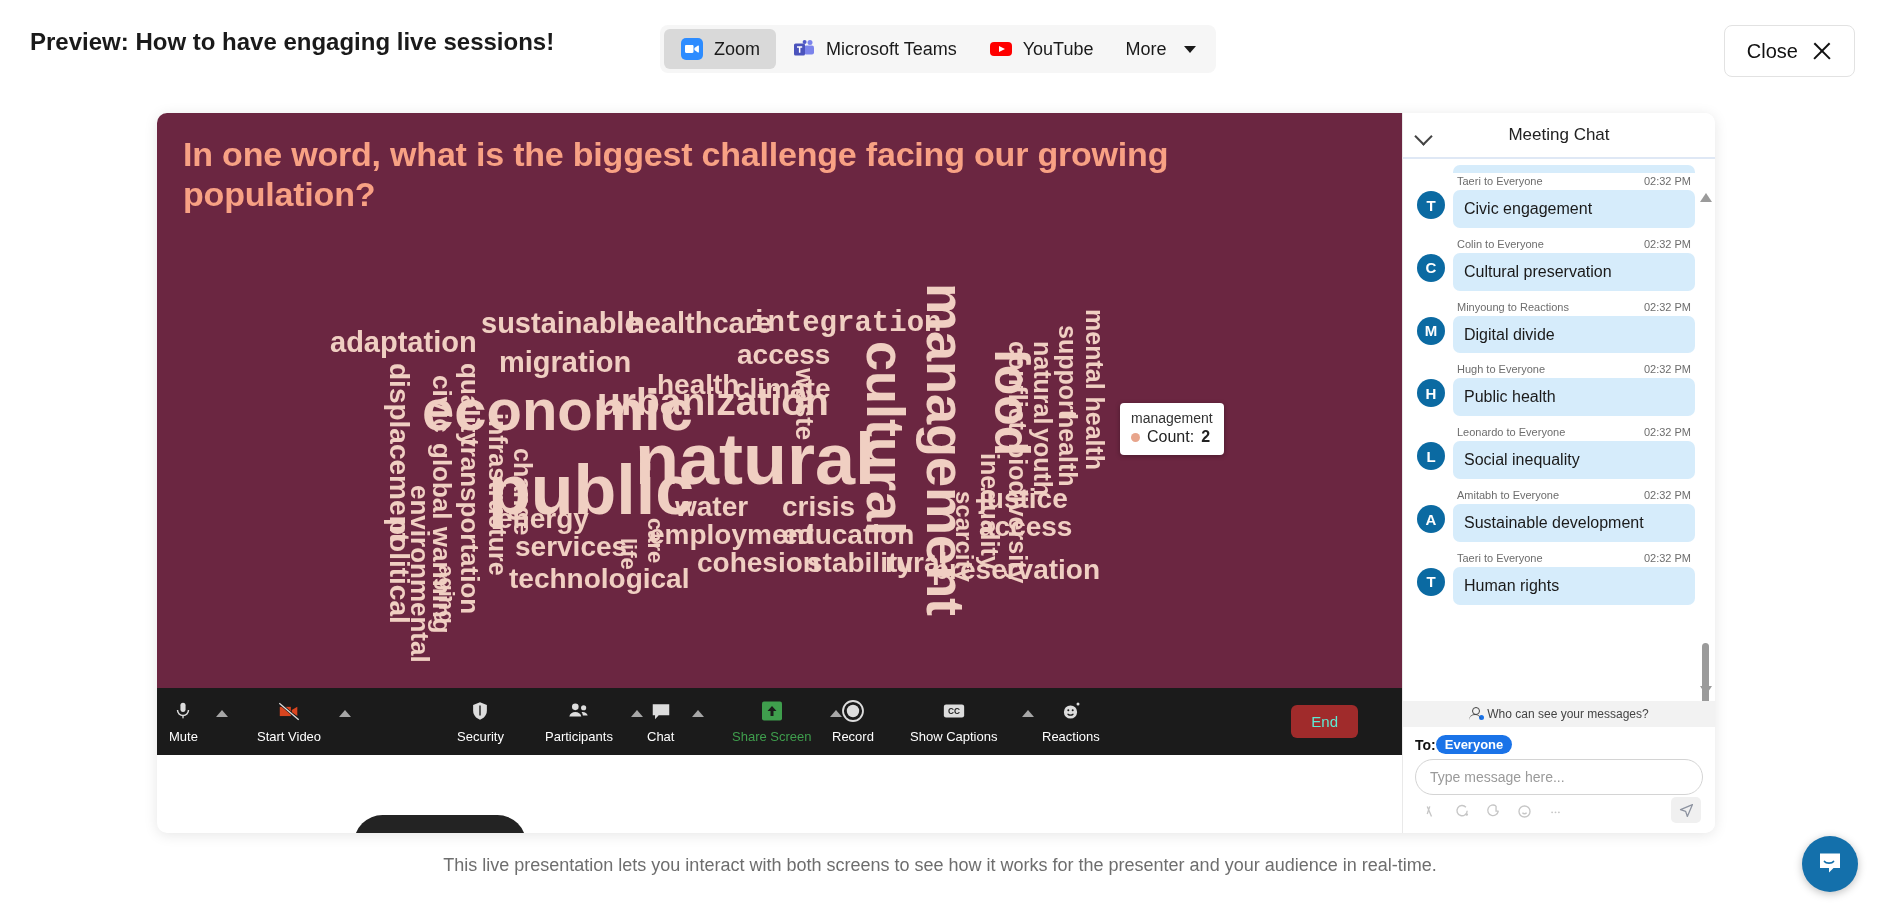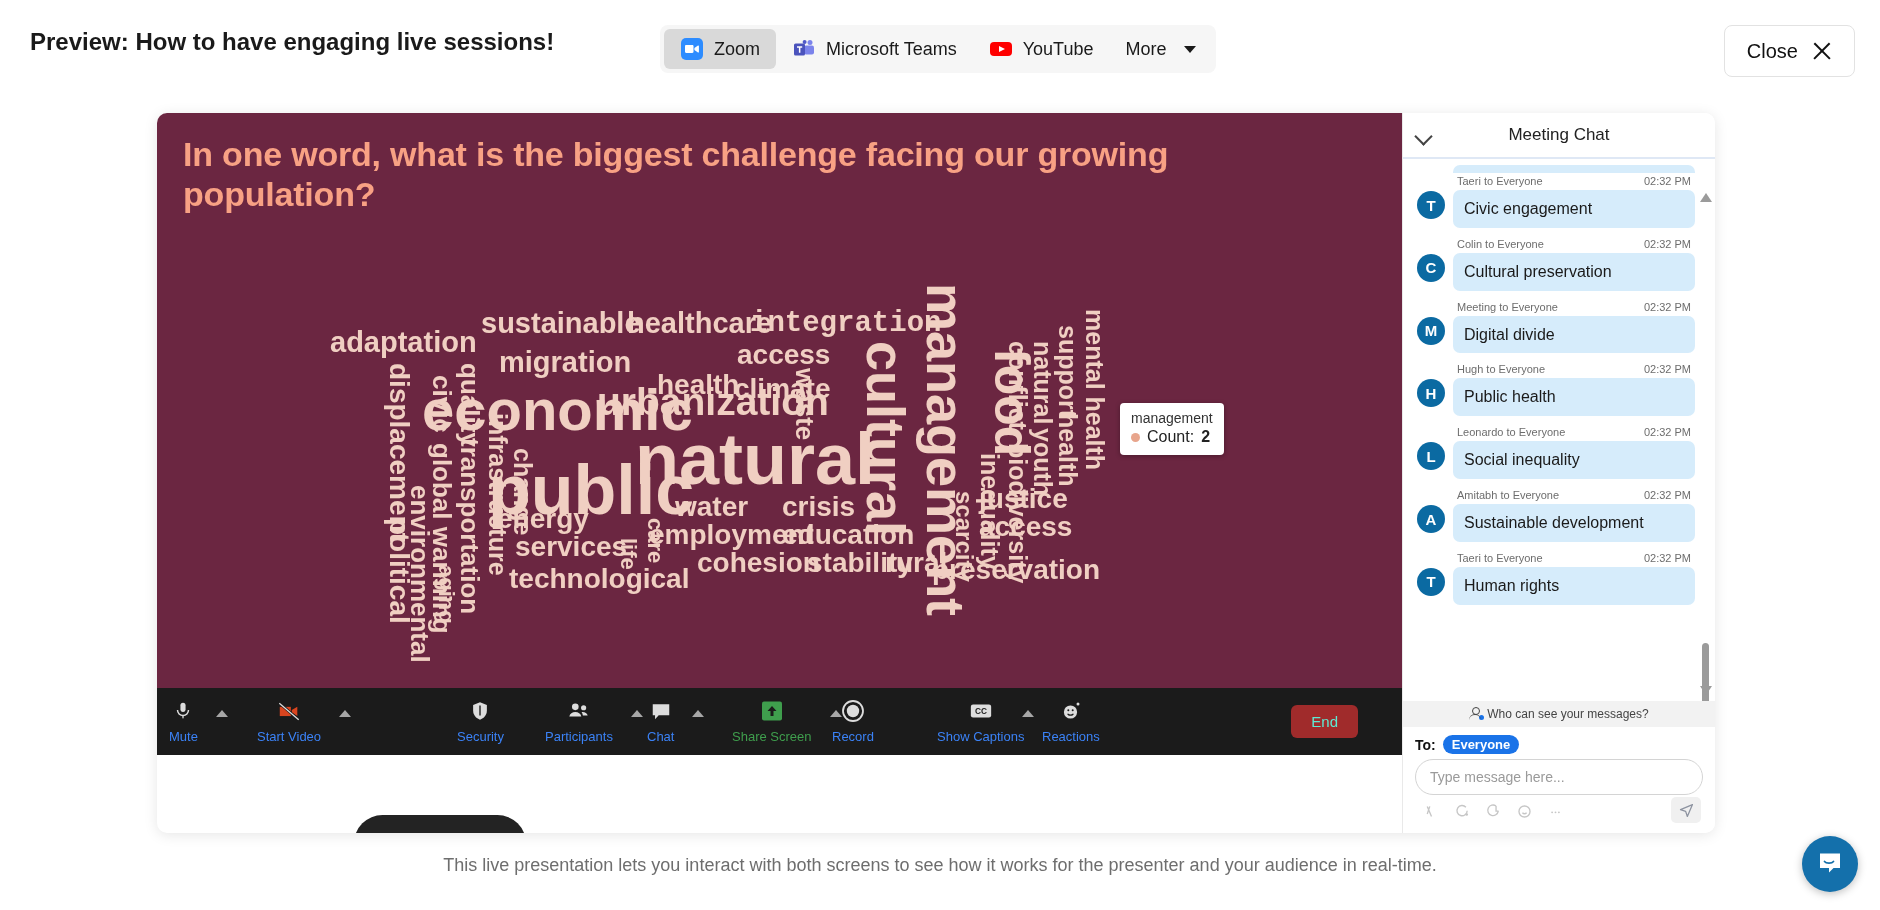--- a/index.html
+++ b/index.html
@@ -108,21 +108,21 @@
 
   
   .zoombar {
     position: absolute; left: 0; bottom: 0; width: 1245px; height: 67px;
     background: #1b1b1b; display: flex; align-items: center; z-index: 25;
   }
   .zb-item {
     display: flex; flex-direction: column; align-items: center; justify-content: center;
     height: 67px; cursor: pointer; position: relative;
   }
-  .zb-label { font-size: 13px; color: #3b82f6; margin-top: 6px; white-space: nowrap; }
+  .zb-label { font-size: 13px; color: #ffffff; margin-top: 6px; white-space: nowrap; }
   .zb-label.green { color: #3f9e4d; }
   .zb-ico { height: 24px; display:flex; align-items:center; justify-content:center; }
   .caret-up {
     width:0;height:0;border-left:6px solid transparent;border-right:6px solid transparent;
     border-bottom:7px solid #a7a7a7; margin-left: 8px; align-self: flex-start;
     position: relative; top: 18px; cursor: pointer;
   }
   .end-btn {
     margin-left: auto; margin-right: 22px;
     background: #a02b2b; color: #5eead4; font-size: 15px;
@@ -198,21 +198,21 @@
   .who-ico::after{
     content:''; position:absolute; left:0; top:7px; width:12px;height:5px;
     border-top:1.6px solid #444; border-radius:6px 6px 0 0;
   }
   .who-dot{
     position:absolute; right:-1px; bottom:1px; width:5px;height:5px;border-radius:50%;
     background:#1a73e8;
   }
   .to-row {
     padding: 8px 12px 5px 12px; font-size: 14px; color: #111;
-    display: flex; align-items: center; gap: 7px;
+    display: flex; align-items: center; 
   }
   .to-label { font-weight: 700; }
   .everyone-chip {
     background: #1a73e8; color: #fff; font-size: 13px; font-weight: 700;
     padding: 2px 9px; border-radius: 11px; cursor: pointer;
   }
   .msg-input {
     margin: 0 12px; height: 36px; border: 1px solid #d4d4d4; border-radius: 18px;
     display: flex; align-items: center; padding: 0 14px;
   }
@@ -436,21 +436,21 @@
         <div class="caret-up" style="position: absolute; left: 665px; top: 22px;"></div>
         <div class="zb-item" style="position: absolute; left: 675px;">
           <span class="zb-ico">
             <svg width="24" height="24" viewBox="0 0 24 24">
               <circle cx="12" cy="12" r="10" fill="none" stroke="#ddd" stroke-width="1.8"></circle>
               <circle cx="12" cy="12" r="6.2" fill="#ddd"></circle>
             </svg>
           </span>
           <span class="zb-label">Record</span>
         </div>
-        <div class="zb-item" style="position: absolute; left: 780px;">
+        <div class="zb-item" style="position: absolute; left: 753px;">
           <span class="zb-ico">
             <svg width="24" height="20" viewBox="0 0 26 20">
               <rect x="2" y="3" width="22" height="14" rx="2.4" fill="#ddd"></rect>
               <text x="13" y="13.6" font-size="9" font-weight="700" fill="#1b1b1b" text-anchor="middle" font-family="sans-serif">CC</text>
             </svg>
           </span>
           <span class="zb-label">Show Captions</span>
         </div>
         <div class="caret-up" style="position: absolute; left: 857px; top: 22px;"></div>
         <div class="zb-item" style="position: absolute; left: 885px;">
@@ -495,21 +495,21 @@
                 <span>Colin to Everyone</span>
                 <span>02:32 PM</span>
               </div>
               <div class="msg-bubble">Cultural preservation</div>
             </div>
           </div>
           <div class="chat-msg">
             <div class="avatar">M</div>
             <div class="msg-col">
               <div class="msg-meta">
-                <span>Meeting to Everyone</span>
+                <span>Minyoung to Reactions</span>
                 <span>02:32 PM</span>
               </div>
               <div class="msg-bubble">Digital divide</div>
             </div>
           </div>
           <div class="chat-msg">
             <div class="avatar">H</div>
             <div class="msg-col">
               <div class="msg-meta">
                 <span>Hugh to Everyone</span>

